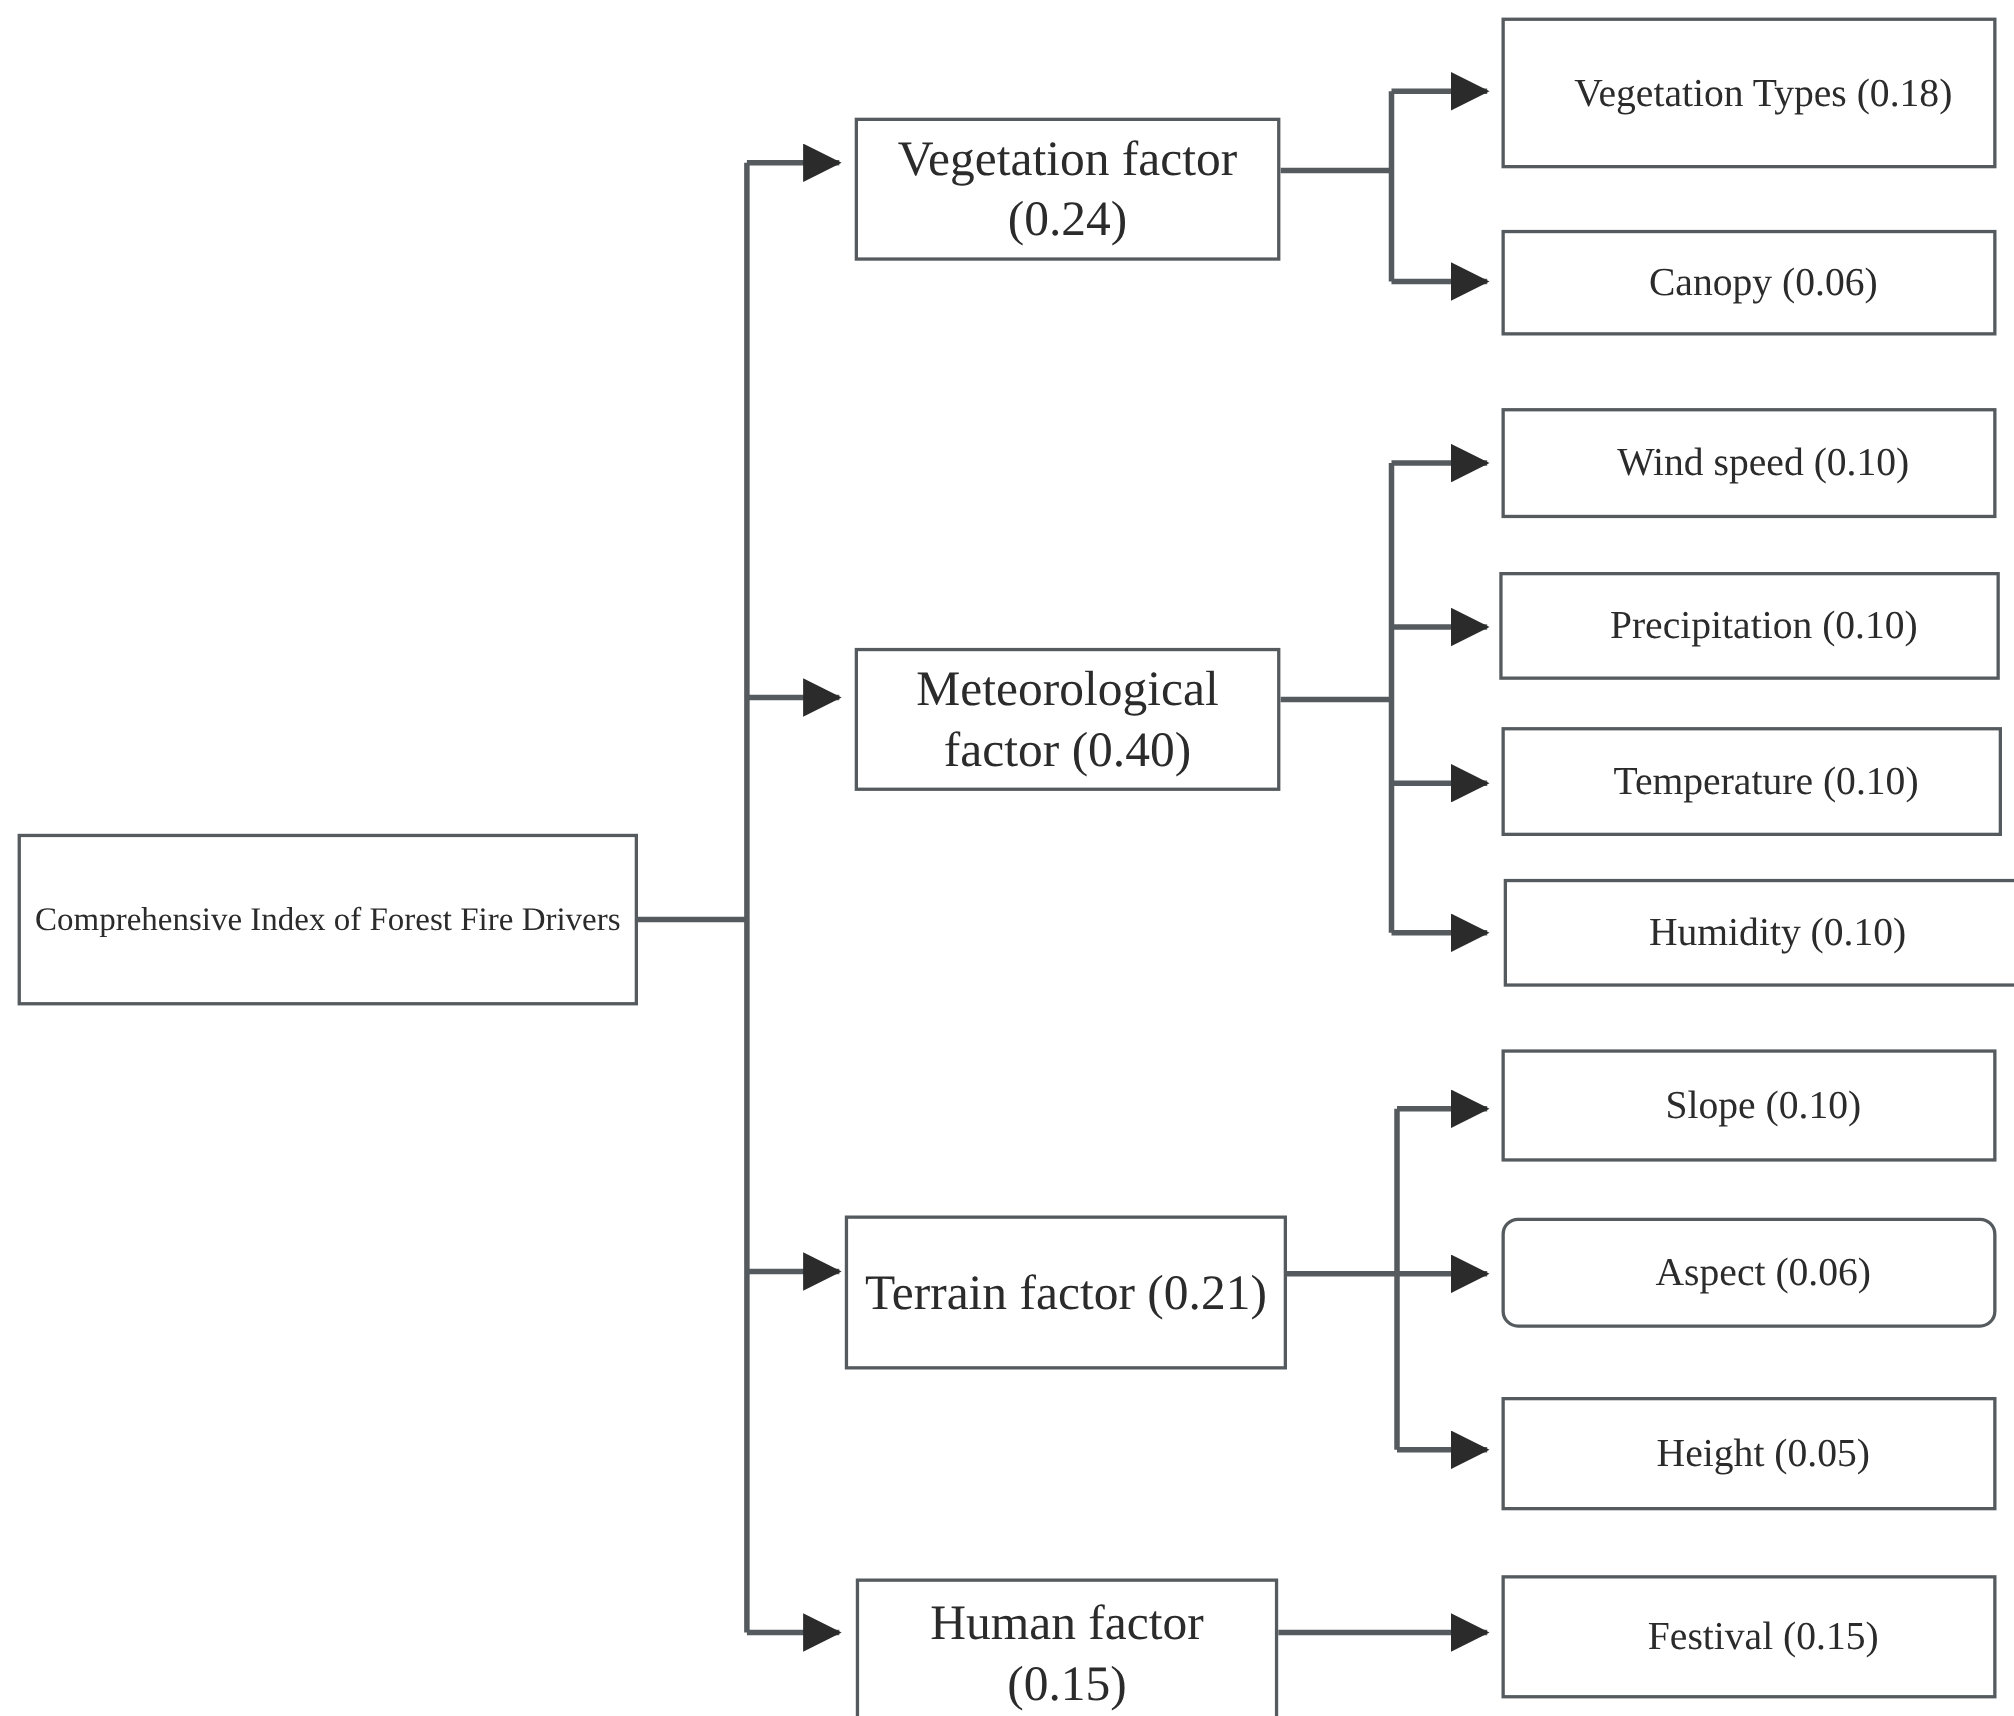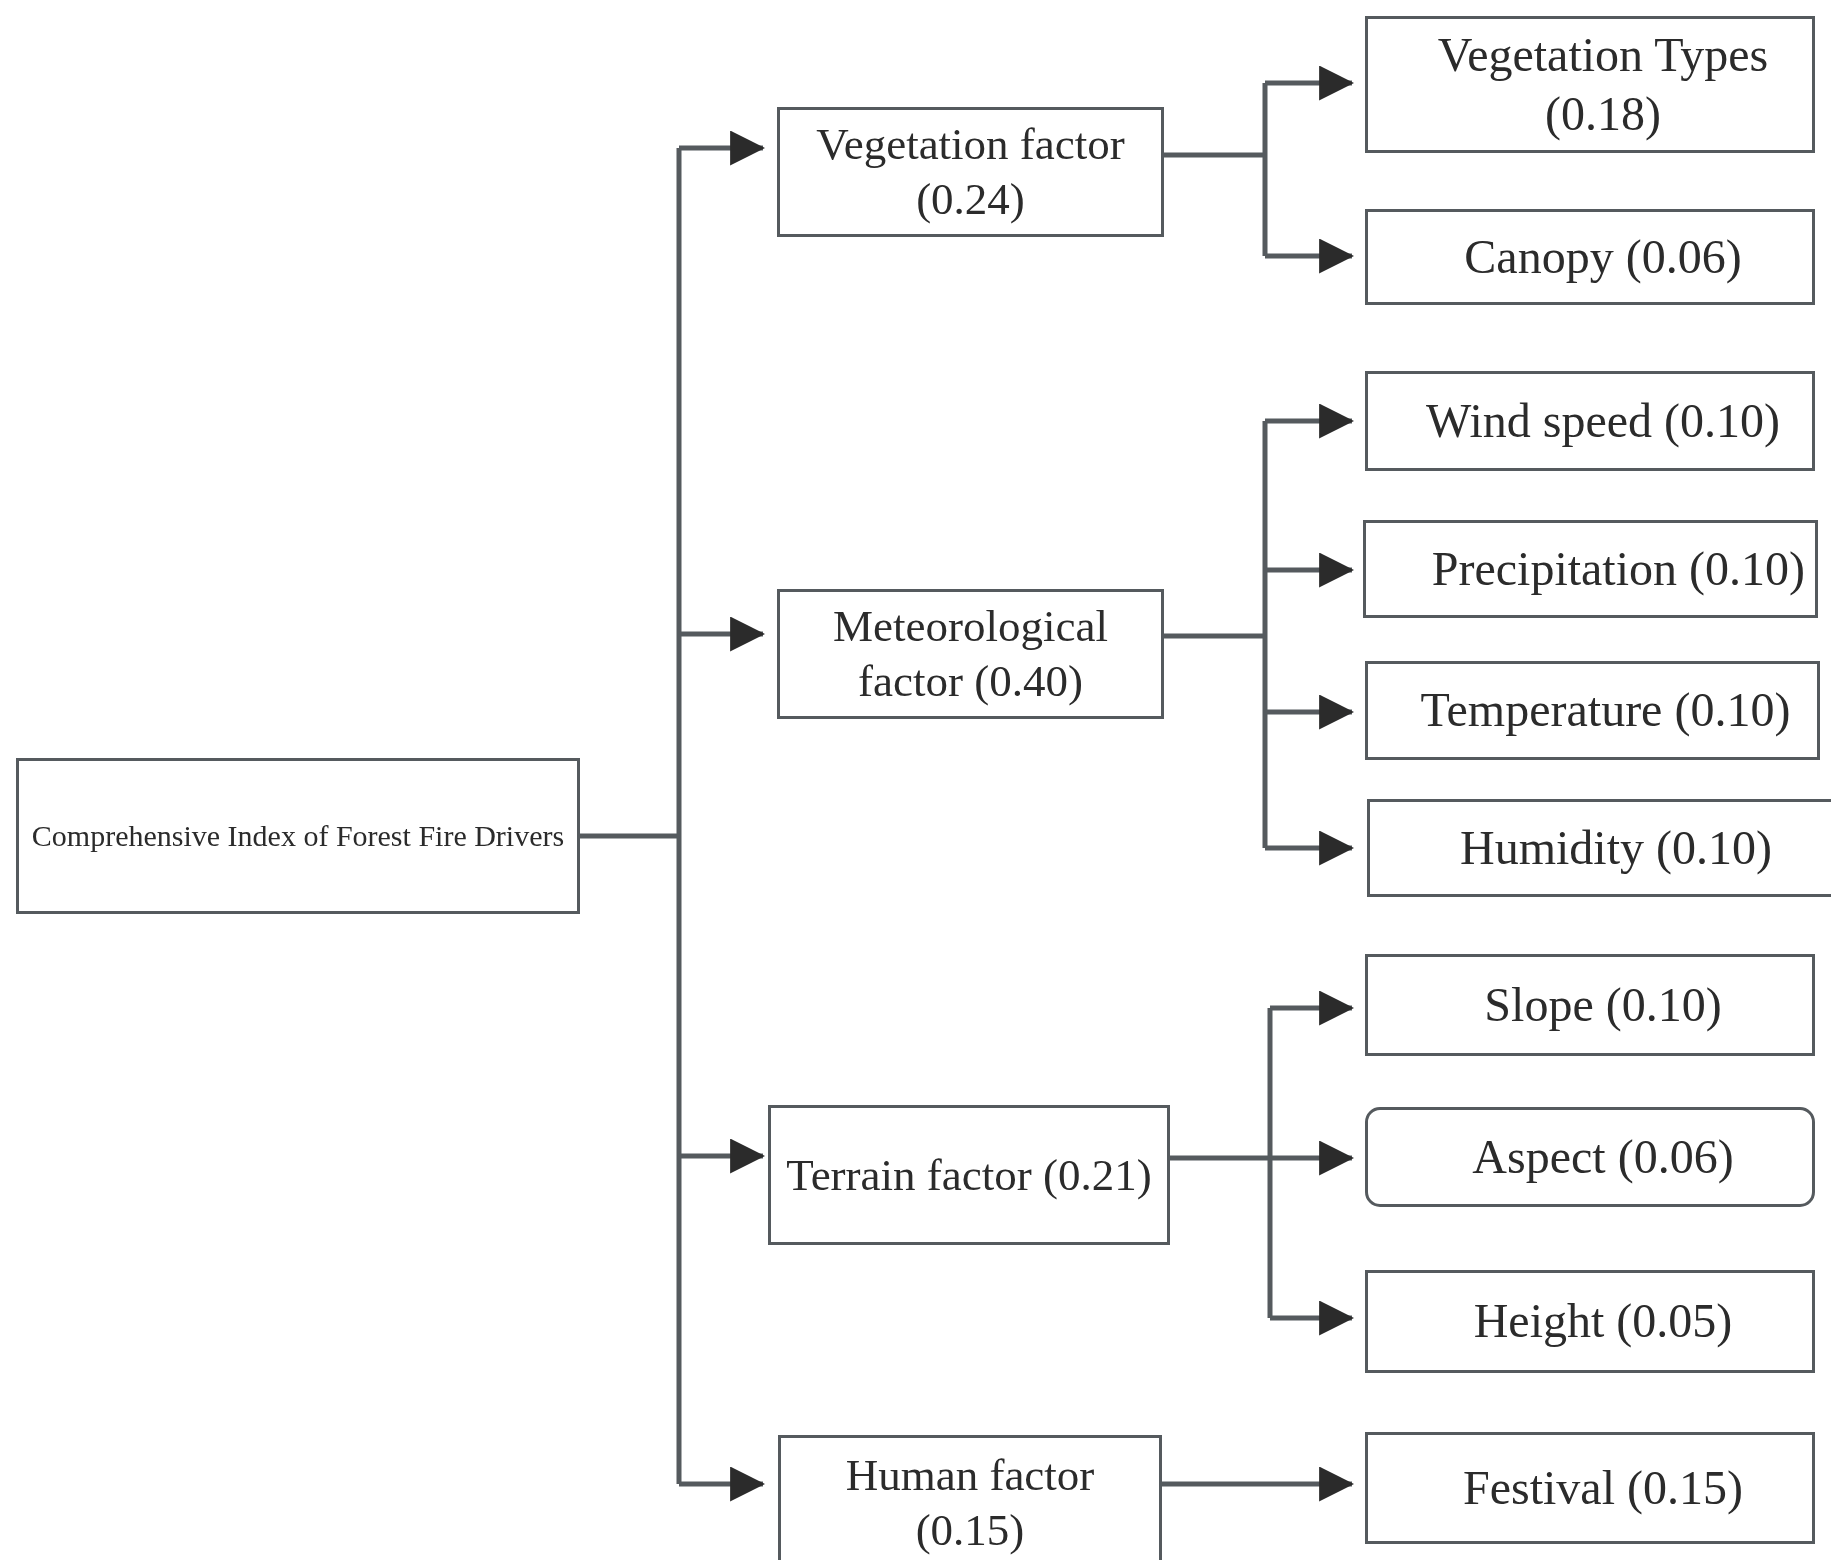--- a/index.html
+++ b/index.html
@@ -37,21 +37,21 @@
     font-family: "Liberation Serif", "DejaVu Serif", serif;
     font-size: 44px;
     padding: 0 10px;
   }
   .node .label {
     display: block;
     width: 100%;
   }
   .node.root { font-size: 30px; }
   .node.branch { font-size: 45px; margin-top: 17px; }
-  .node.leaf  { font-size: 48px; padding-left: 36px; }
+  .node.leaf  { font-size: 36px; padding-left: 36px; }
 </style>
 </head>
 <body>
 
 <div id="canvas">
 
   <svg class="wires" viewBox="0 0 1831 1560" xmlns="http://www.w3.org/2000/svg">
     <defs>
       <marker id="arrow" viewBox="0 0 10 10" refX="9.4" refY="5" markerWidth="7" markerHeight="7" orient="auto-start-reverse">
         <path d="M 0 0 L 10 5 L 0 10 z" fill="#2b2b2b"></path>
@@ -116,21 +116,21 @@
   </div>
 
   <div class="node leaf" style="left:1365px; top:209px; width:450px; height:96px;">
     <span class="label">Canopy (0.06)</span>
   </div>
 
   <div class="node leaf" style="left:1365px; top:371px; width:450px; height:100px;">
     <span class="label">Wind speed (0.10)</span>
   </div>
 
-  <div class="node leaf" style="left:1363px; top:520px; width:455px; height:98px;text-align:right;">
+  <div class="node leaf" style="left:1363px; top:520px; width:455px; height:98px;">
     <span class="label">Precipitation (0.10)</span>
   </div>
 
   <div class="node leaf" style="left:1365px; top:661px; width:455px; height:99px;">
     <span class="label">Temperature (0.10)</span>
   </div>
 
   <div class="node leaf" style="left:1367px; top:799px; width:472px; height:98px;">
     <span class="label">Humidity (0.10)</span>
   </div>

